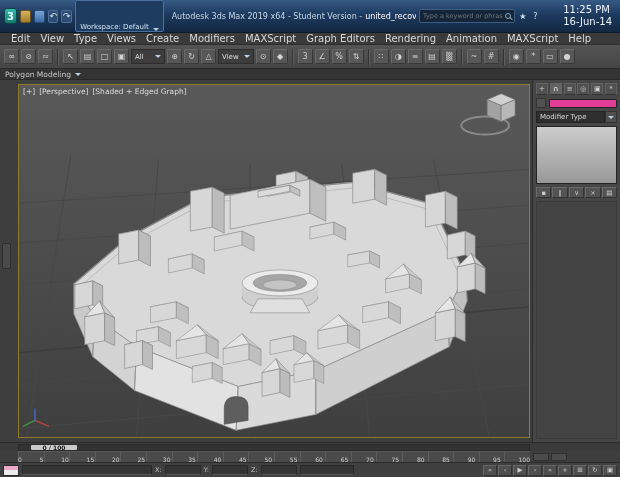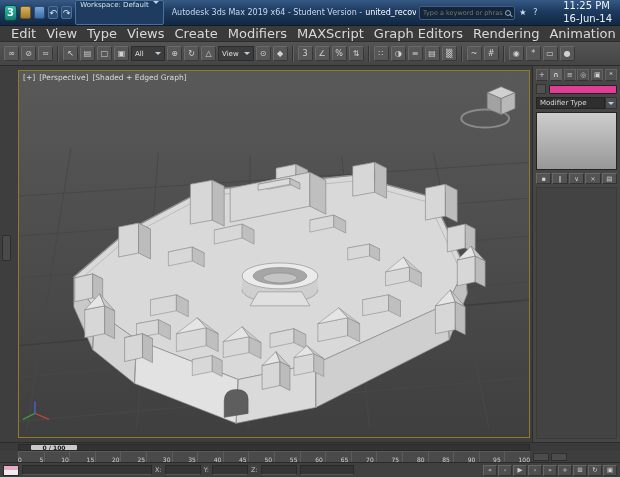--- a/index.html
+++ b/index.html
@@ -10,41 +10,41 @@
   
   .titlebar{flex:0 0 24px;background:linear-gradient(#365a85 0%,#1d3a5f 45%,#122843 100%);
             display:flex;align-items:center;padding:0 4px;gap:3px;border-bottom:1px solid #0c1c30}
   .logo{width:16px;height:16px;background:linear-gradient(#36bcae,#157a70);border:1px solid #0b4a43;
         border-radius:3px;color:#eaffff;font-size:10px;font-weight:bold;
         display:flex;align-items:center;justify-content:center}
   .qicon{width:13px;height:13px;border-radius:2px;display:flex;align-items:center;justify-content:center;
          font-size:9px;color:#d6e6f5;background:#2c4c74;border:1px solid #4c6f99}
   .qicon.amber{background:linear-gradient(#d8b25e,#a07c2c);border-color:#6d5520}
   .qicon.blue{background:linear-gradient(#7aa7d8,#3c6ca5);border-color:#2a4d78}
-  .workspace{height:25px;background:#1d3c60;border:1px solid #49719c;border-radius:2px;color:#d2e2f2;
-             font-size:7px;display:flex;align-items:flex-start;padding:0 4px;gap:4px;white-space:nowrap}
+  .workspace{height:32px;background:#1d3c60;border:1px solid #49719c;border-radius:2px;color:#d2e2f2;
+             font-size:7px;display:flex;align-items:flex-end;padding:0 4px;gap:4px;white-space:nowrap}
   .caret{width:0;height:0;border-left:3px solid transparent;border-right:3px solid transparent;
          border-top:3px solid #bcd0e4}
   .title-text{font-size:8px;color:#c9d9ea;white-space:nowrap;overflow:hidden;margin-left:5px}
   .title-text .file{color:#ffffff;margin-left:3px}
   .search{margin-left:auto;width:96px;height:14px;background:#142539;border:1px solid #3f5d80;
           border-radius:2px;display:flex;align-items:center;padding:0 3px;gap:2px}
   .search input{flex:1;min-width:0;background:transparent;border:none;outline:none;color:#8fa6c0;
                 font-size:6.5px;font-family:inherit}
   .mag{width:6px;height:6px;border:1px solid #8fa6c0;border-radius:50%;position:relative;flex:0 0 6px}
   .mag::after{content:"";position:absolute;width:4px;height:1px;background:#8fa6c0;
               transform:rotate(45deg);right:-3px;bottom:-1px}
   .tb-small{width:12px;height:12px;display:flex;align-items:center;justify-content:center;
             font-size:8px;color:#cfe0f0}
   .clock{font-size:10px;color:#eef4fa;text-align:left;line-height:1.25;margin:0 4px 0 20px;white-space:nowrap}
 
   
   .menubar{flex:0 0 12px;background:#3a3a3a;border-bottom:1px solid #2d2d2d;display:flex;
            align-items:center;padding-left:6px}
-  .menu-item{font-size:13px;color:#d8d8d8;padding:0 5px;white-space:nowrap}
+  .menu-item{font-size:10px;color:#d8d8d8;padding:0 5px;white-space:nowrap}
 
   
   .toolbar{flex:0 0 24px;background:linear-gradient(#545454,#454545);border-bottom:1px solid #2b2b2b;
            display:flex;align-items:center;padding:0 4px;gap:2px}
   .ticon{width:15px;height:15px;background:#575757;border:1px solid #6a6a6a;
          border-bottom-color:#383838;border-right-color:#383838;border-radius:2px;color:#d2d2d2;
          font-size:8px;display:flex;align-items:center;justify-content:center;flex:0 0 15px}
   .tsep{width:2px;height:16px;border-left:1px solid #333;border-right:1px solid #5f5f5f;margin:0 2px}
   .tdrop{height:15px;background:#3d3d3d;border:1px solid #2c2c2c;display:flex;align-items:center;
          font-size:7px;color:#e0e0e0;padding:0 3px;gap:5px;min-width:34px;justify-content:space-between}
@@ -199,20 +199,24 @@
     <span class="ticon">~</span>
     <span class="ticon">#</span>
     <span class="tsep"></span>
     <span class="ticon">◉</span>
     <span class="ticon">*</span>
     <span class="ticon">▭</span>
     <span class="ticon">●</span>
   </div>
 
 
+  <div class="panelbar">
+    <span class="lbl">Polygon Modeling</span>
+    <span class="caret"></span>
+  </div>
 
   <div class="main">
     <div class="vp-area">
       <div class="layout-tab"></div>
       <div class="viewport">
         <div class="vp-label">
           <span>[+]</span>
           <span>[Perspective]</span>
           <span>[Shaded + Edged Graph]</span>
         </div>

